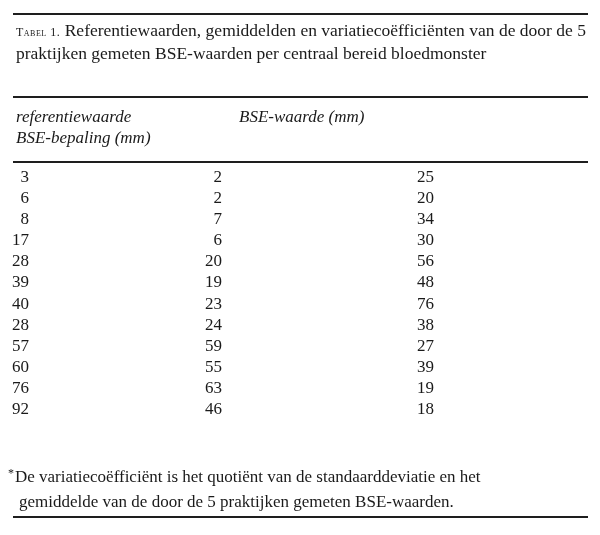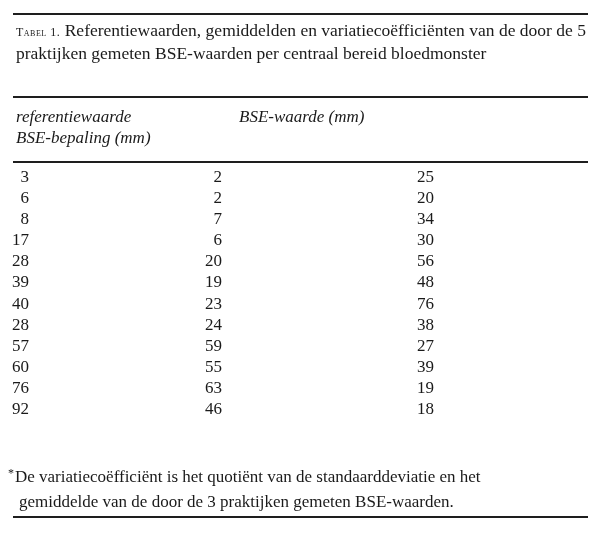--- a/index.html
+++ b/index.html
@@ -179,16 +179,16 @@
   </div>
   <div class="row">
     <span class="cell c1">92</span>
     <span class="cell c2">46</span>
     <span class="cell c3">18</span>
   </div>
 </div>
 
 <div class="footnote">
   <span class="mark">*</span><span>De variatiecoëfficiënt is het quotiënt van de standaarddeviatie en het</span>
-  <span class="line2">gemiddelde van de door de 3 praktijken gemeten BSE-waarden.</span>
+  <span class="line2">gemiddelde van de door de 5 praktijken gemeten BSE-waarden.</span>
 </div>
 
 <div class="rule thin" style="top:516px;"></div>
 
 </body></html>

